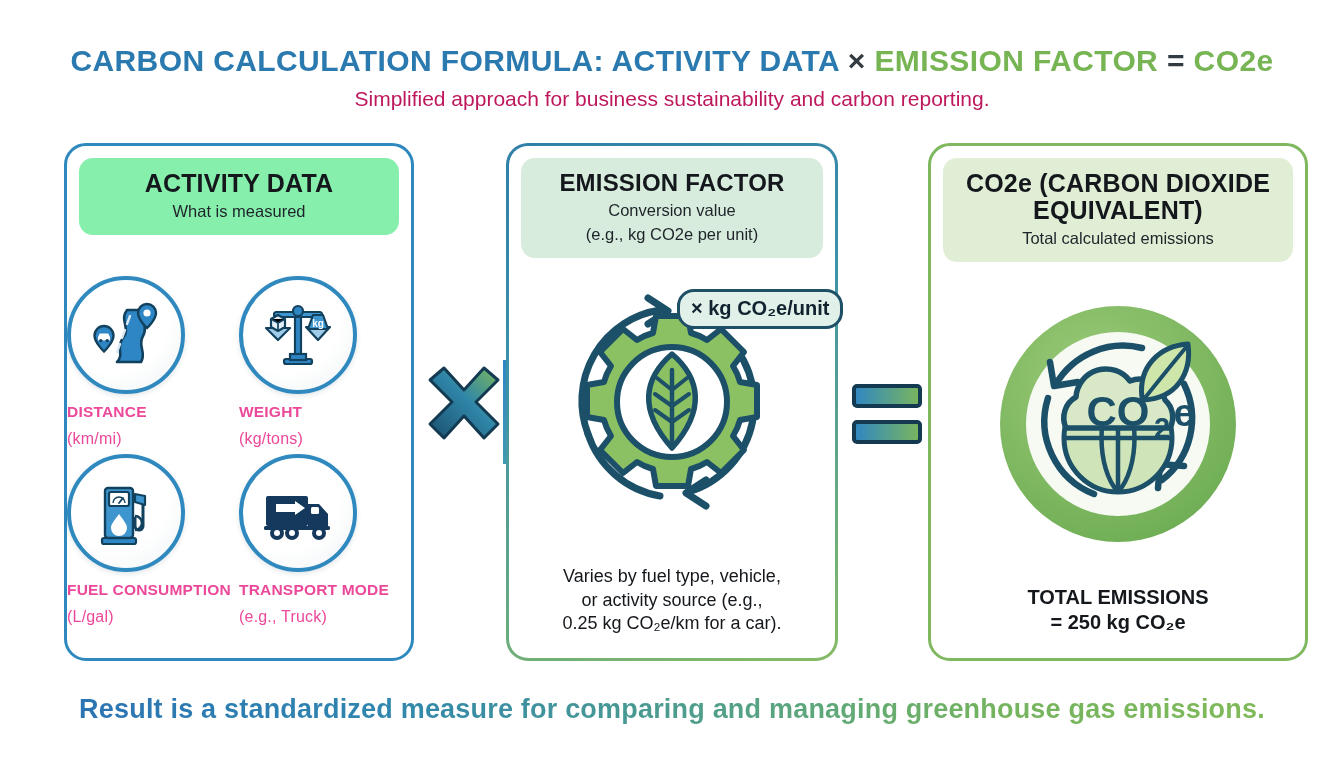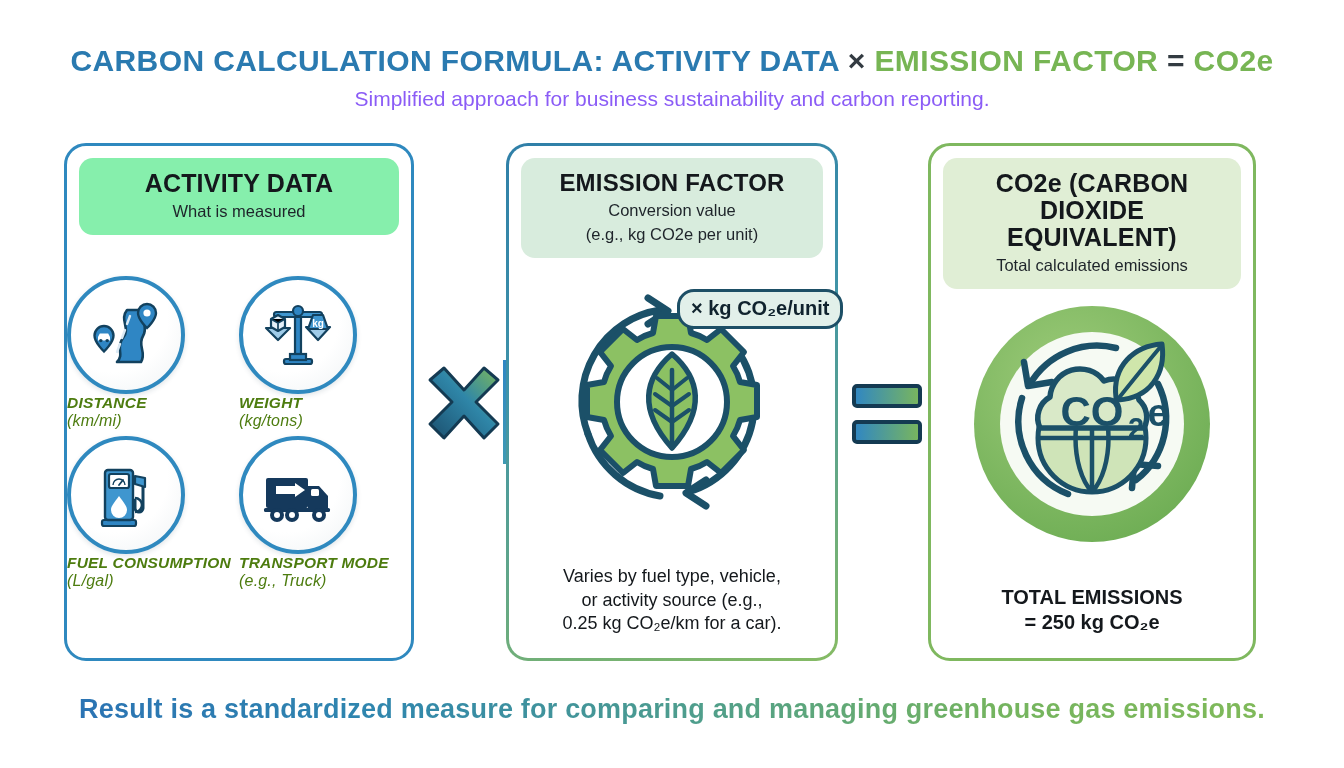--- a/index.html
+++ b/index.html
@@ -15,34 +15,34 @@
   
   .header { position: absolute; top: 44px; left: 0; width: 1344px; text-align: center; }
   .title {
     font-size: 30px; font-weight: 700; letter-spacing: 0.4px;
     white-space: nowrap; line-height: 1.1;
   }
   .t-blue  { color: #2a7ab0; }
   .t-green { color: #77b554; }
   .t-dark  { color: #333b42; }
   .subtitle {
-    margin-top: 10px; font-size: 21px; color: #8b5cf6; font-weight: 400;
+    margin-top: 10px; font-size: 21px; color: #be185d; font-weight: 400;
   }
 
   
   .panel {
     position: absolute; top: 143px; height: 518px;
     background: #ffffff; border-radius: 22px;
   }
   .panel-1 { left: 64px;  width: 350px; border: 3px solid #2f89bf; }
   .panel-2 { left: 506px; width: 332px; border: 3px solid transparent;
              background:
                linear-gradient(#fff,#fff) padding-box,
                linear-gradient(160deg,#2f7fa8 0%, #3f93a8 40%, #86bb64 100%) border-box; }
-  .panel-3 { left: 928px; width: 328px; border: 3px solid #7fb85f; }
+  .panel-3 { left: 928px; width: 380px; border: 3px solid #7fb85f; }
 
   .panel-head {
     margin: 12px; border-radius: 14px; padding: 12px 10px 14px;
     text-align: center;
   }
   .panel-1 .panel-head { background: #86efac; }
   .panel-2 .panel-head { background: #d8ecdd; }
   .panel-3 .panel-head { background: #e0eed5; }
 
   .panel-title {
@@ -60,22 +60,22 @@
   }
   .icon-cell { display: flex; flex-direction: column; align-items: flex-start; }
   .icon-circle {
     width: 118px; height: 118px; border-radius: 50%;
     border: 4px solid #2f89bf;
     background: radial-gradient(circle at 38% 34%, #ffffff 55%, #eef2f4 100%);
     display: flex; align-items: center; justify-content: center;
     box-shadow: 0 2px 5px rgba(40,70,95,.14);
   }
   .icon-label {
-    text-align: center; font-size: 15.5px; font-weight: 700;
-    color: #4d7c0f; line-height: 1.14; letter-spacing: .2px; font-style: italic;
+    margin-top: 9px; text-align: center; font-size: 15.5px; font-weight: 700;
+    color: #ec4899; line-height: 1.14; letter-spacing: .2px;
   }
   .icon-unit { display: block; font-weight: 400; font-size: 16px; }
 
   
   .gear-wrap { position: absolute; top: 138px; left: 0; width: 100%;
                display: flex; justify-content: center; }
   .bubble {
     position: absolute; top: 143px; left: 168px;
     background: #e2f0ea; border: 3px solid #1d4f66; border-radius: 17px;
     padding: 5px 11px 6px; font-size: 20px; font-weight: 700; color: #10232e;

